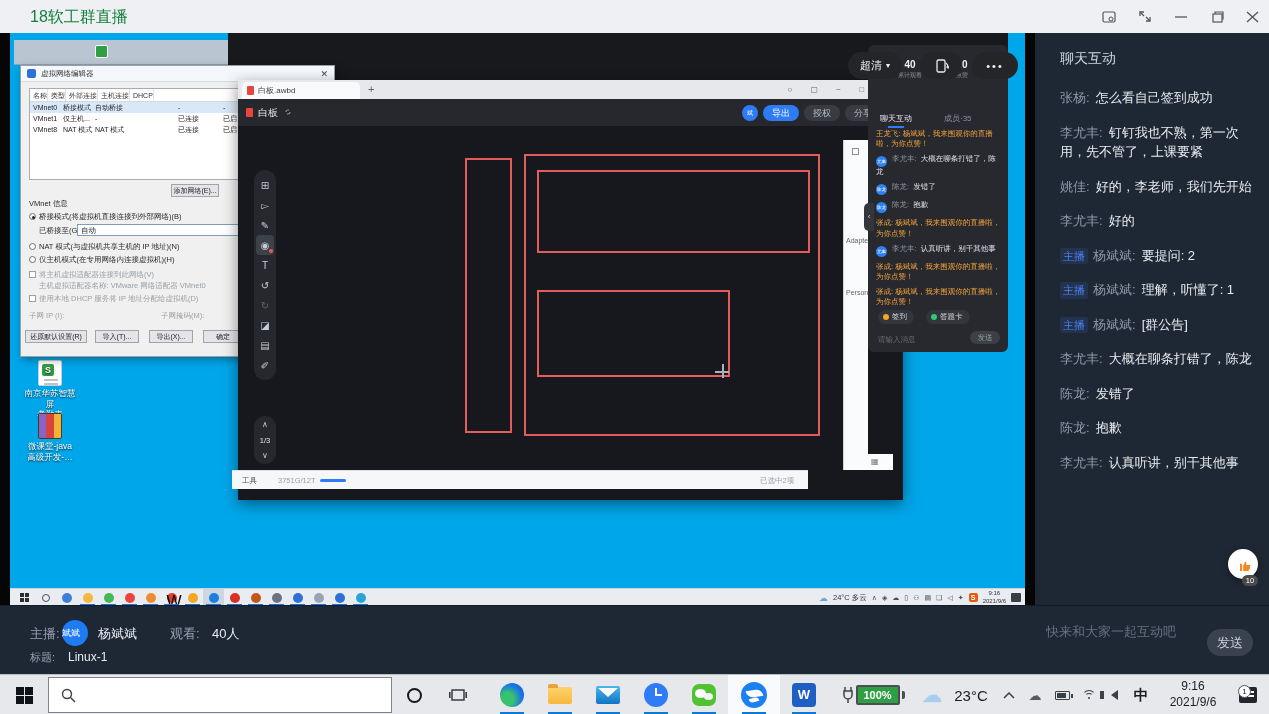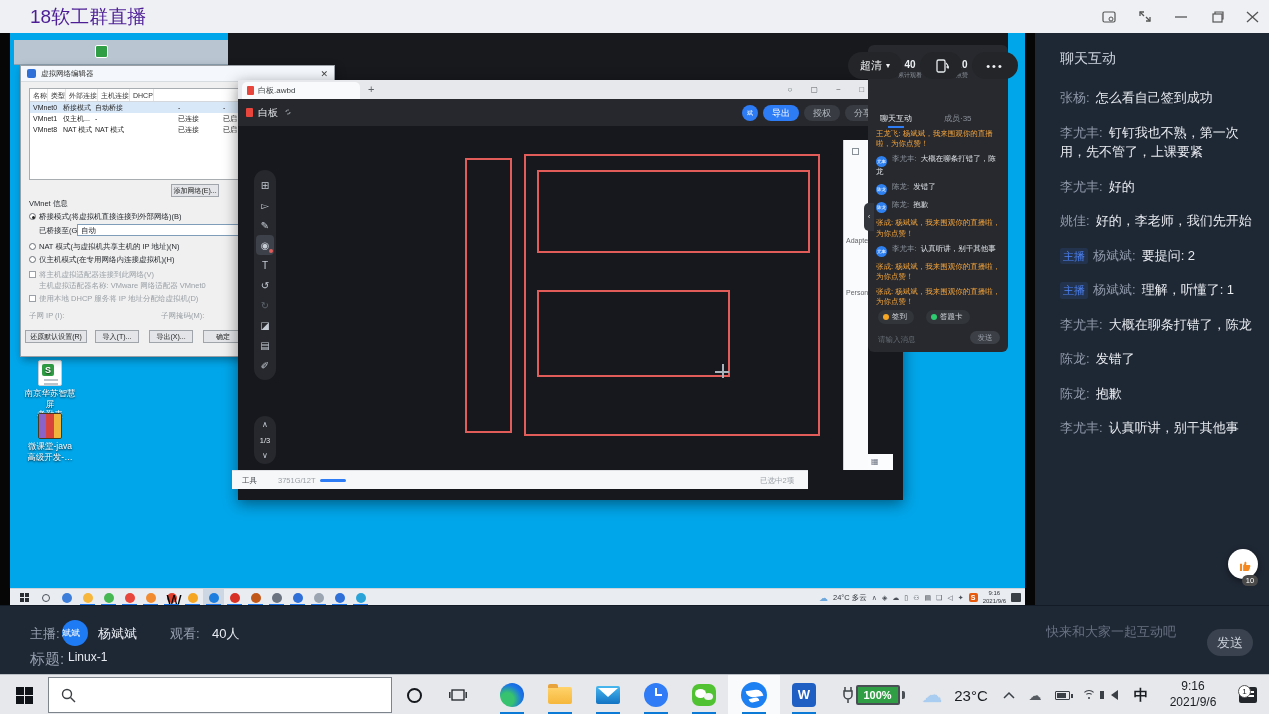--- a/index.html
+++ b/index.html
@@ -1,20 +1,20 @@
 <!DOCTYPE html>
 <html><head>
 <meta charset="utf-8">
 <style>
 *{margin:0;padding:0;box-sizing:border-box}
 html,body{width:1269px;height:714px;overflow:hidden;background:#000;font-family:"Liberation Sans","DejaVu Sans",sans-serif}
 .abs{position:absolute}
 
 #titlebar{position:absolute;left:0;top:0;width:1269px;height:33px;background:#eef0f3;z-index:50}
-#titlebar .t{position:absolute;left:30px;top:0;line-height:33px;font-size:19px;color:#4c1d95}
+#titlebar .t{position:absolute;left:30px;top:0;line-height:33px;font-size:16px;color:#15803d}
 #wincontrols{position:absolute;right:10px;top:0;height:33px;display:flex;align-items:center;gap:22px}
 #wincontrols svg{display:block}
 
 #video-wrap{position:absolute;left:0;top:33px;width:1035px;height:572px;background:#060606;z-index:1}
 #screen{position:absolute;left:10px;top:0;width:1015px;height:572px;background:#00a6ea;overflow:hidden}
 .darkband{position:absolute;left:218px;top:0;width:780px;height:47px;background:#17191d}
 .sliver{position:absolute;left:4px;top:7px;width:214px;height:25px;background:#b9c6d2;border-bottom:1px solid #8fa3b2}
 .sliver .ic{position:absolute;left:81px;top:5px;width:13px;height:13px;background:#2f9e44;border:1px solid #fff;border-radius:2px}
 
 .dicon{position:absolute;width:56px;text-align:center;color:#fff;font-size:8.5px;line-height:1.25;text-shadow:0 1px 2px rgba(0,0,0,.85)}
@@ -584,35 +584,38 @@
 
       <div class="msg">
         <span class="nm">张杨:</span><span class="tx">怎么看自己签到成功</span>
       </div>
 
       <div class="msg">
         <span class="nm">李尤丰:</span><span class="tx">钉钉我也不熟，第一次用，先不管了，上课要紧</span>
       </div>
 
       <div class="msg">
+        <span class="nm">姚佳:</span><span class="tx">好的，李老师，我们先开始</span>
+      </div>
+
+      <div class="msg">
         <span class="nm">李尤丰:</span><span class="tx">好的</span>
       </div>
 
       <div class="msg">
-        <span class="nm">姚佳:</span><span class="tx">好的，李老师，我们先开始</span>
-      </div>
-
-      <div class="msg">
         <span class="badge">主播</span><span class="nm">杨斌斌:</span><span class="tx">要提问: 2</span>
       </div>
 
       <div class="msg">
         <span class="badge">主播</span><span class="nm">杨斌斌:</span><span class="tx">理解，听懂了: 1</span>
       </div>
 
+      <div class="msg">
+        <span class="badge">主播</span><span class="nm">杨斌斌:</span><span class="tx">[群公告]</span>
+      </div>
 
 
       <div class="msg">
         <span class="nm">李尤丰:</span><span class="tx">大概在聊条打错了，陈龙</span>
       </div>
 
       <div class="msg">
         <span class="nm">陈龙:</span><span class="tx">发错了</span>
       </div>
 
@@ -633,21 +636,21 @@
     </svg>
 </div>
 <div id="likecount">10</div>
 
 <div id="hostbar">
   <span class="lbl abs" style="left:30px;top:19px">主播:</span>
   <span id="havatar">斌斌</span>
   <span class="val abs" style="left:98px;top:19px">杨斌斌</span>
   <span class="lbl abs" style="left:170px;top:19px">观看:</span>
   <span class="val abs" style="left:212px;top:19px">40人</span>
-  <span class="lbl abs" style="left:30px;top:44px;font-size:15px">标题:</span>
+  <span class="lbl abs" style="left:30px;top:44px;font-size:11px">标题:</span>
   <span class="val abs" style="left:68px;top:44px;font-size:12px">Linux-1</span>
   <input id="chatinput" placeholder="快来和大家一起互动吧" style="">
   <div id="sendbtn">发送</div>
 </div>
 
 <div id="taskbar">
   <div class="titem" style="left:0;width:48px">
       <span class="winlogo">
         <i></i>
         <i></i>

